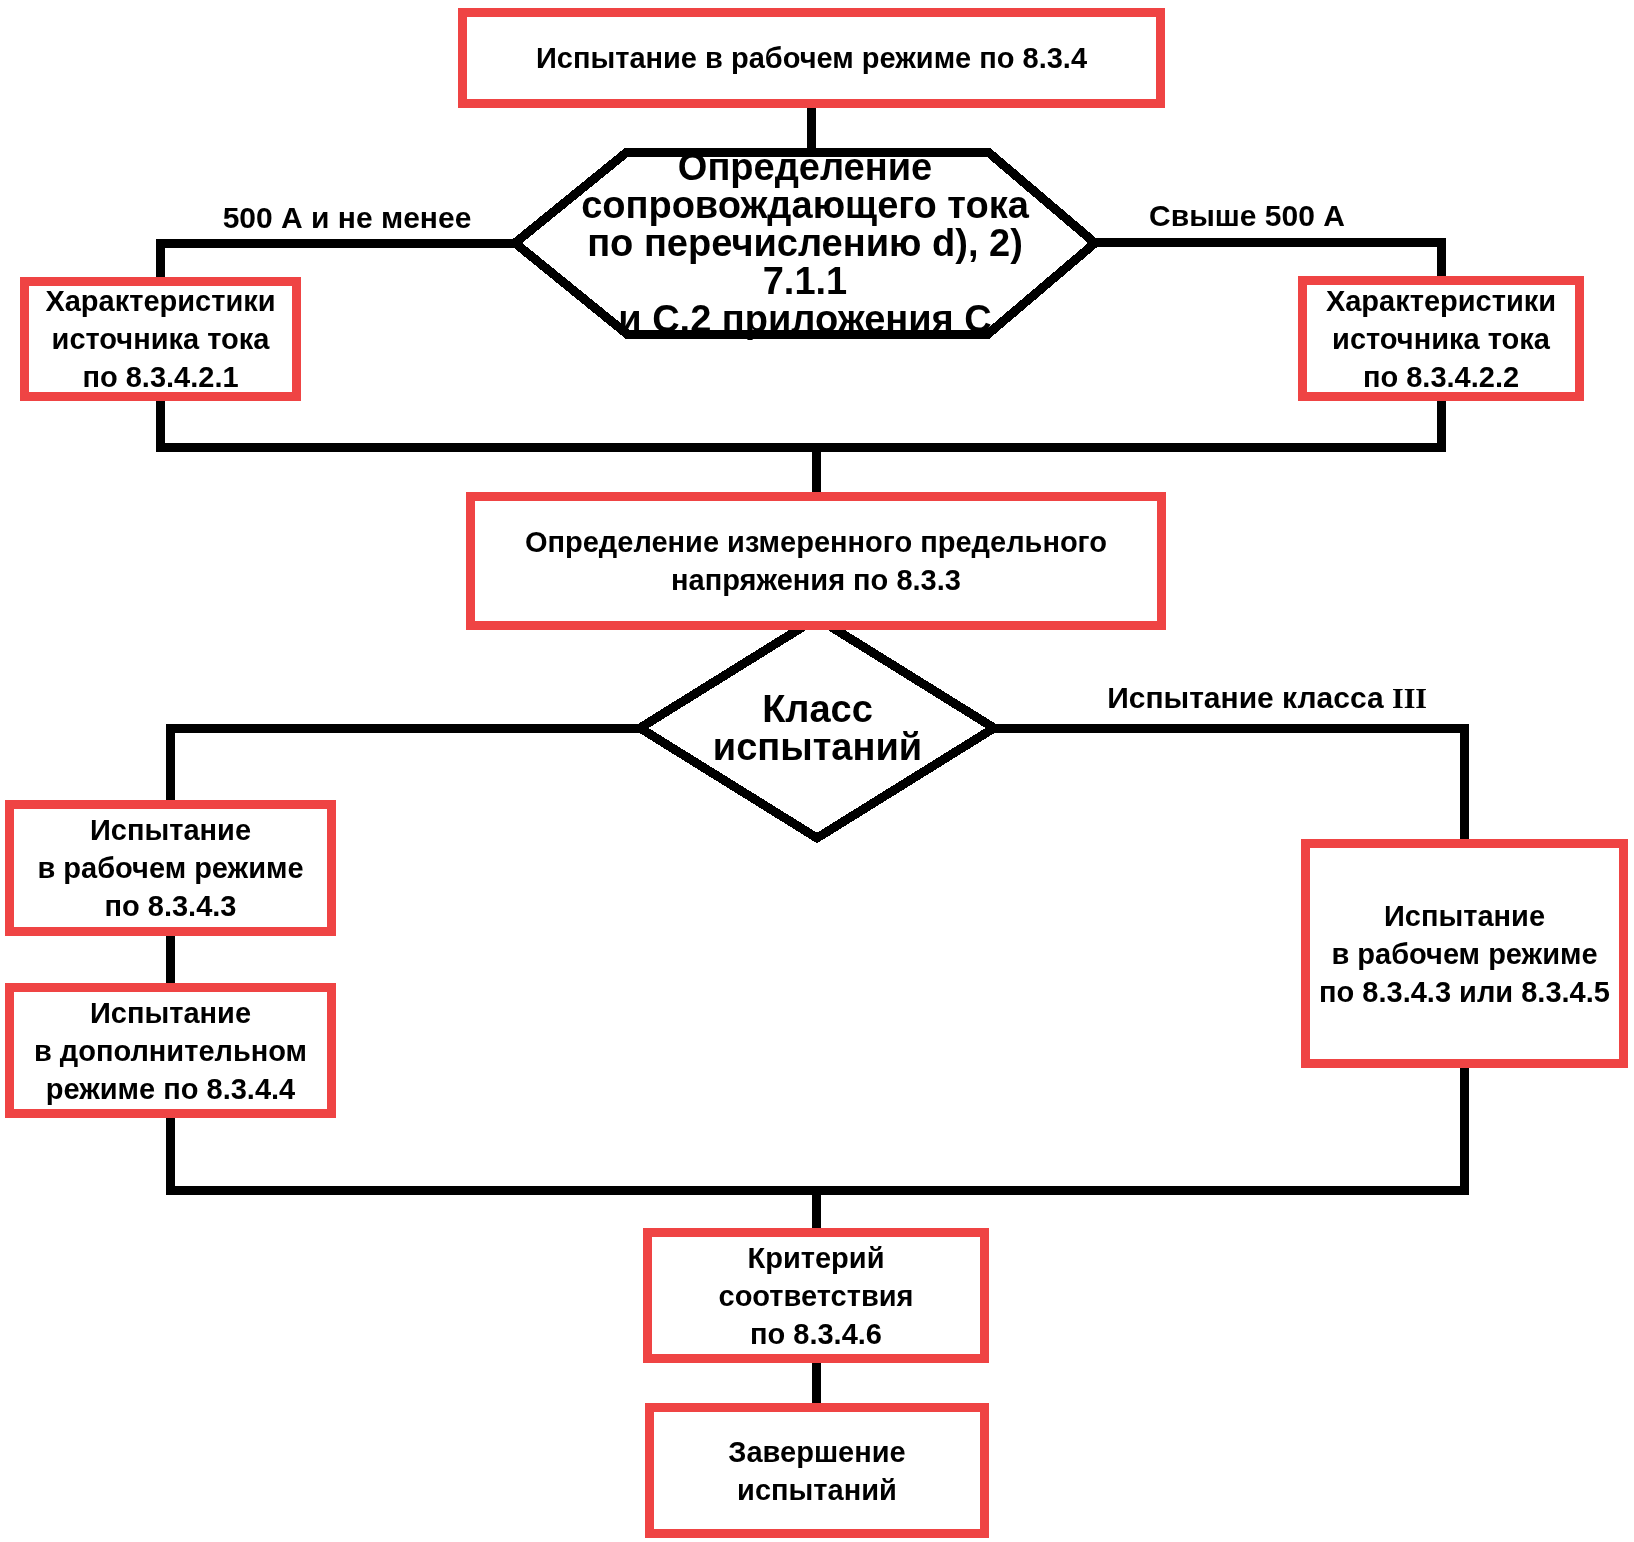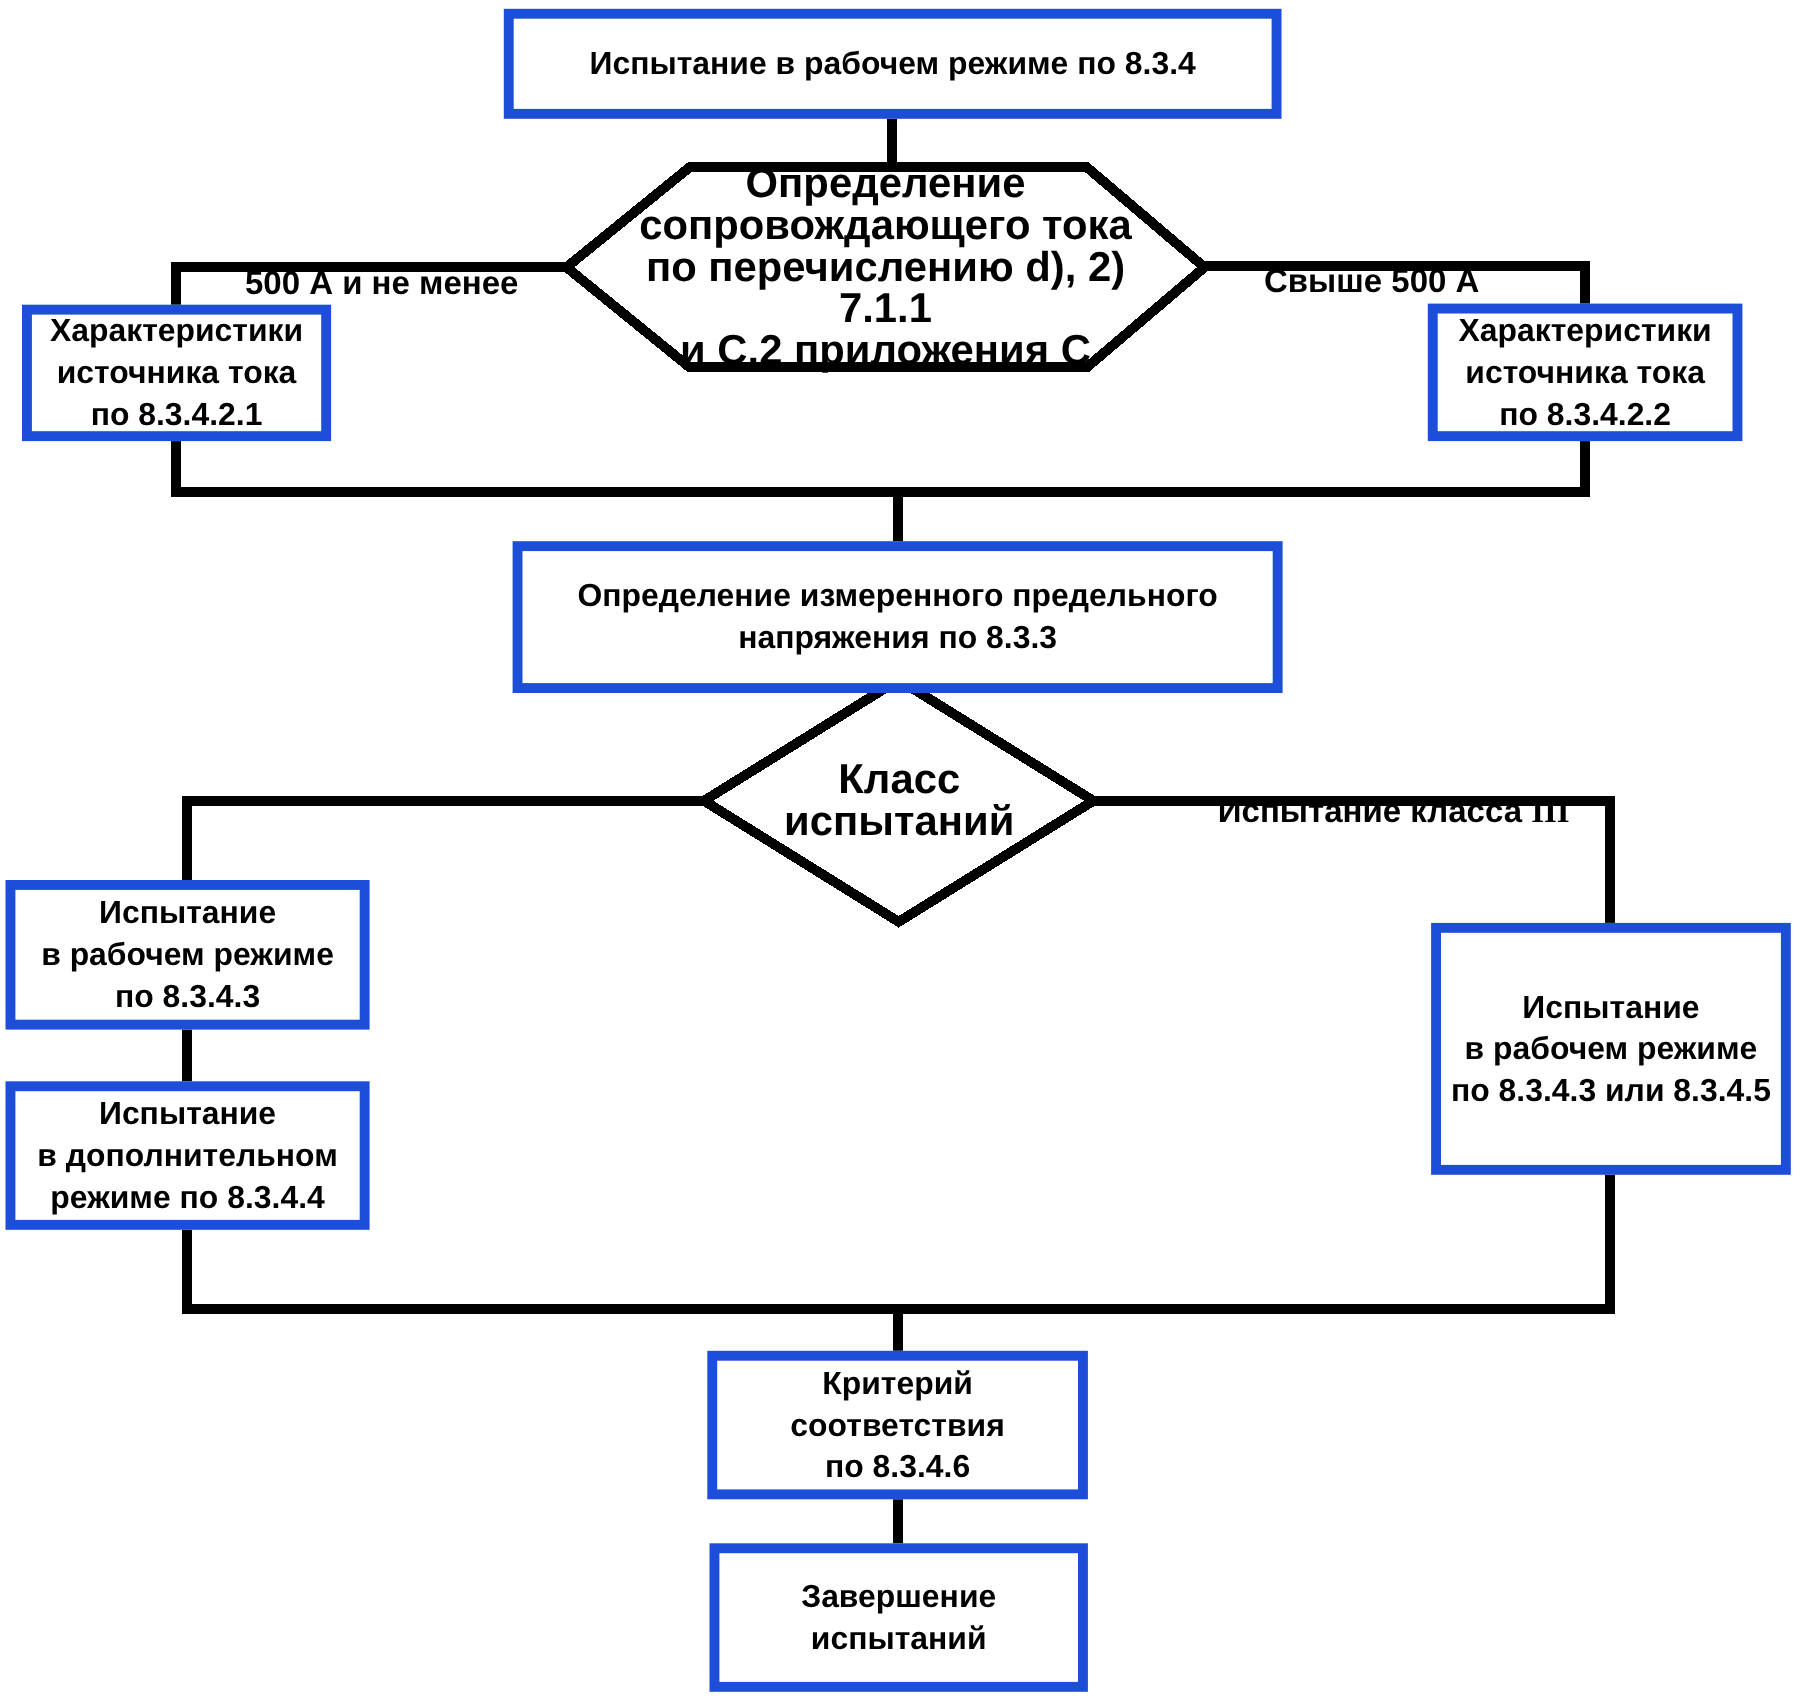--- a/index.html
+++ b/index.html
@@ -15,21 +15,21 @@
   }
   .wires {
     position: absolute;
     left: 0; top: 0;
     width: 1634px; height: 1542px;
     shape-rendering: crispEdges;
   }
   .node {
     position: absolute;
     box-sizing: border-box;
-    border: 9px solid #1d4ed8;
+    border: 9px solid #ef4444;
     background: #ffffff;
     display: flex;
     align-items: center;
     justify-content: center;
     text-align: center;
     white-space: pre-line;
     font-size: 29px;
     line-height: 38px;
   }
   .shape-label {
@@ -41,21 +41,20 @@
     white-space: pre-line;
     font-size: 38px;
     line-height: 38px;
   }
   .edge-label {
     position: absolute;
     font-size: 30px;
     line-height: 36px;
     text-align: center;
     white-space: nowrap;
-    margin-top: 40px;
   }
   .roman {
     font-family: "Liberation Serif", "DejaVu Serif", serif;
   }
 </style>
 </head>
 <body>
 
 <div class="canvas">
 

